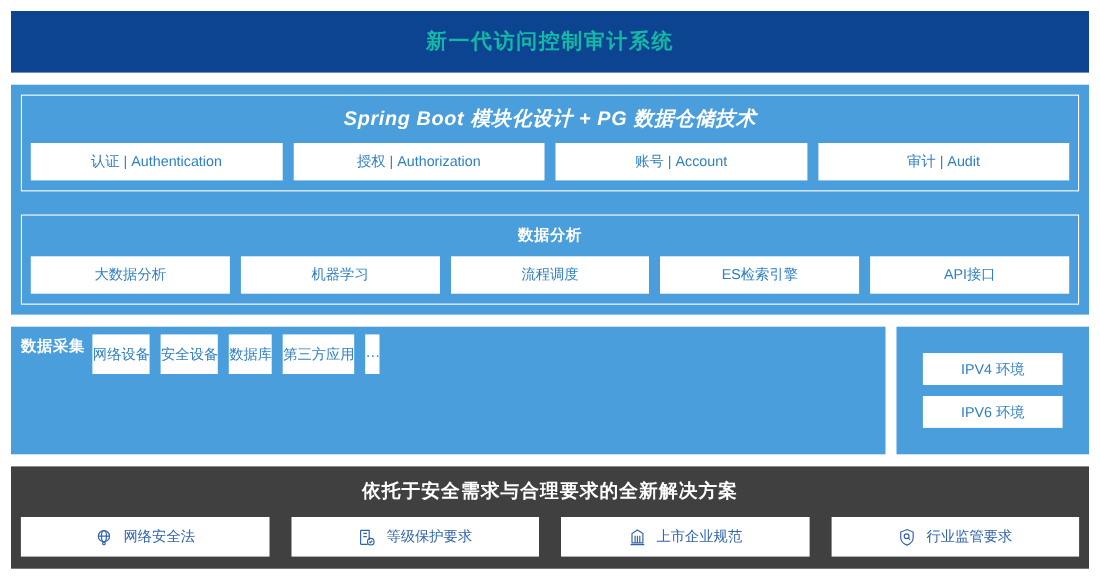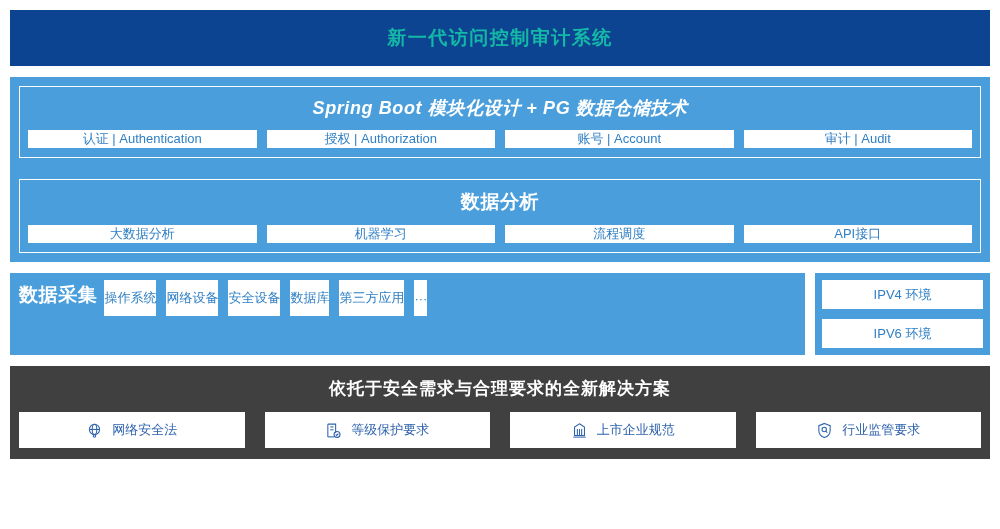--- a/index.html
+++ b/index.html
@@ -55,38 +55,38 @@
     border: 1px solid #ffffff;
     box-sizing: border-box;
     padding: 7px 8px 9px 8px;
     display: flex;
     flex-direction: column;
     gap: 7px;
   }
   .group-title {
     text-align: center;
     color: #ffffff;
-    font-size: 19px;
+    font-size: 14px;
     font-weight: bold;
     letter-spacing: 0.6px;
     padding: 2px 0 3px 0;
   }
   .group-title.italic {
     font-style: italic;
     font-size: 18px;
   }
 
   .tile-row {
     display: flex;
     gap: 10px;
   }
   .tile {
     flex: 1 1 0;
     background: #ffffff;
-    height: 18px;
+    height: 34px;
     display: flex;
     align-items: center;
     justify-content: center;
     color: #2f7fc4;
     font-size: 13px;
     white-space: nowrap;
   }
 
   
   .collect-row {
@@ -104,21 +104,21 @@
     gap: 7px;
   }
   .collect-main .tile {
     height: 36px;
   }
   .side-panel {
     width: 175px;
     flex: 0 0 175px;
     background: #4a9edb;
     box-sizing: border-box;
-    padding: 7px;
+    padding: 24px;
     display: flex;
     flex-direction: column;
     justify-content: center;
     gap: 10px;
   }
   .side-tile {
     background: #ffffff;
     height: 29px;
     display: flex;
     align-items: center;
@@ -185,32 +185,32 @@
         <div class="tile">审计 | Audit</div>
       </div>
     </div>
 
     <div class="group">
       <div class="group-title">数据分析</div>
       <div class="tile-row">
         <div class="tile">大数据分析</div>
         <div class="tile">机器学习</div>
         <div class="tile">流程调度</div>
+        <div class="tile">ES检索引擎</div>
         <div class="tile">API接口</div>
       </div>
     </div>
 
   </div>
 
   <div class="collect-row">
 
     <div class="collect-main">
       <div class="group-title">数据采集</div>
       <div class="tile-row">
-        <div class="tile">操作系统</div>
         <div class="tile">网络设备</div>
         <div class="tile">安全设备</div>
         <div class="tile">数据库</div>
         <div class="tile">第三方应用</div>
         <div class="tile">···</div>
       </div>
     </div>
 
     <div class="side-panel">
       <div class="side-tile">IPV4 环境</div>

